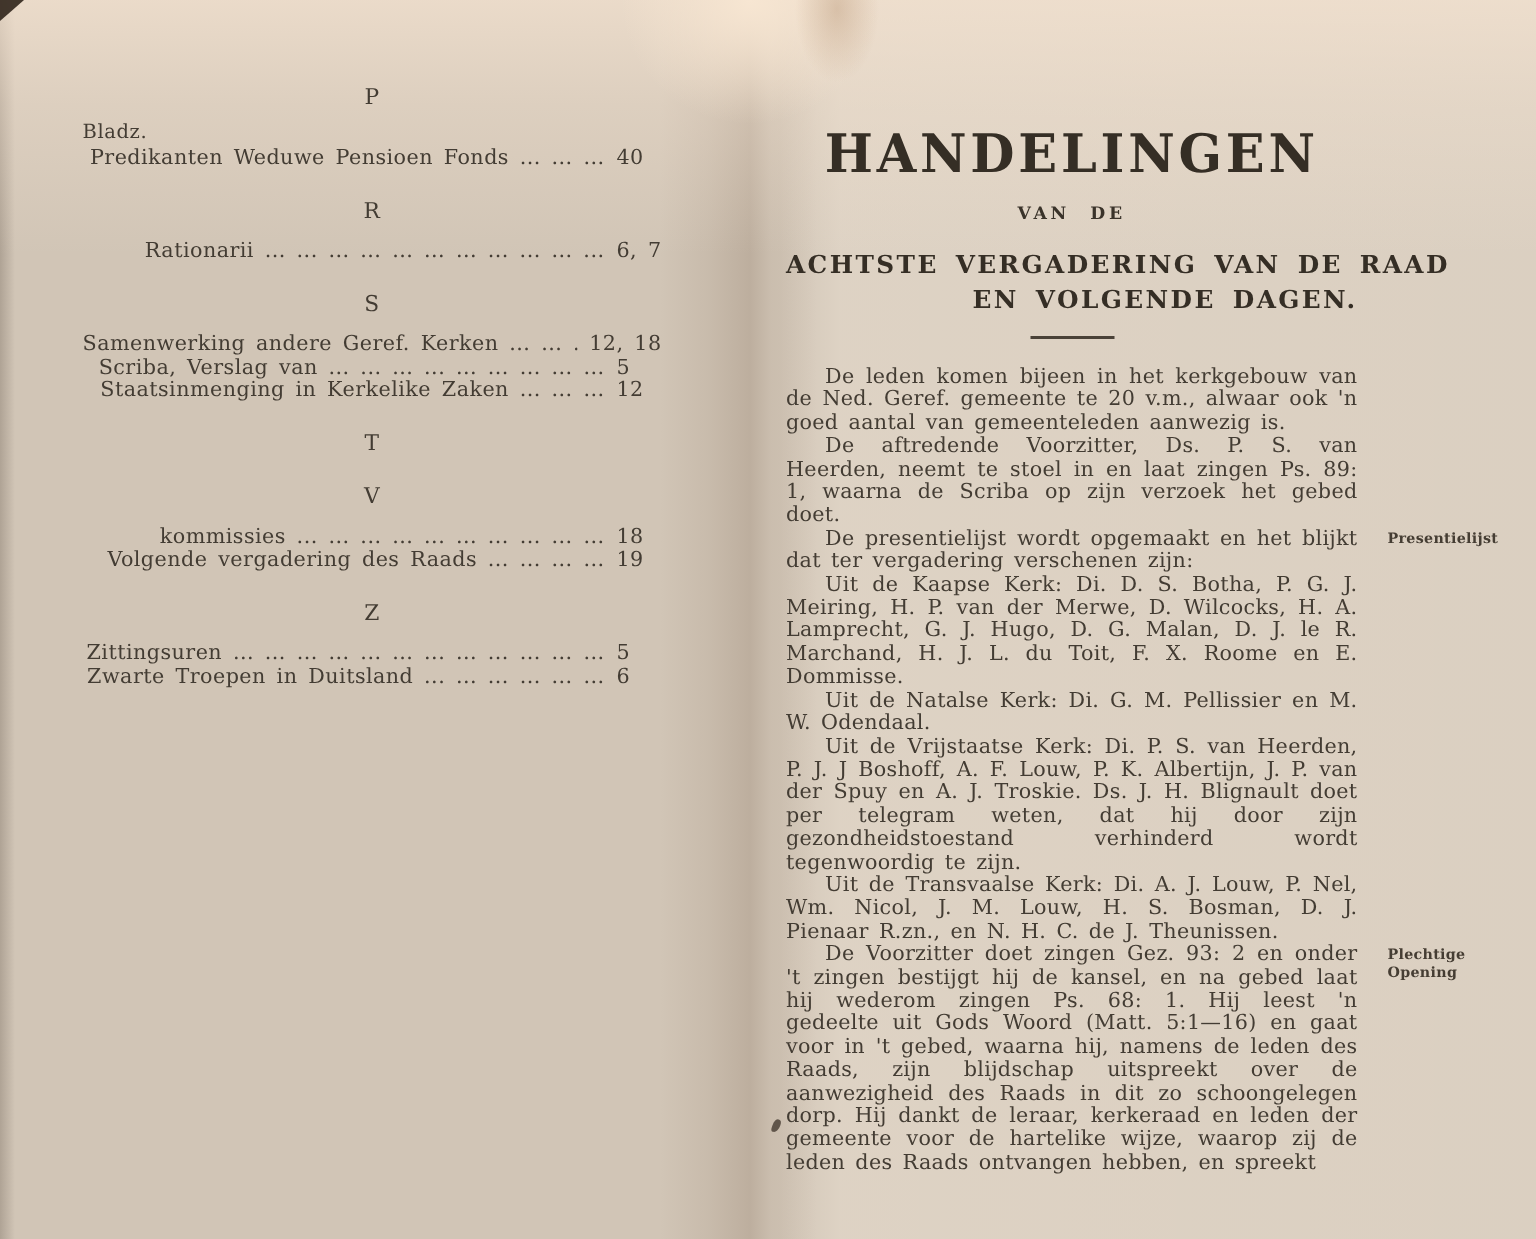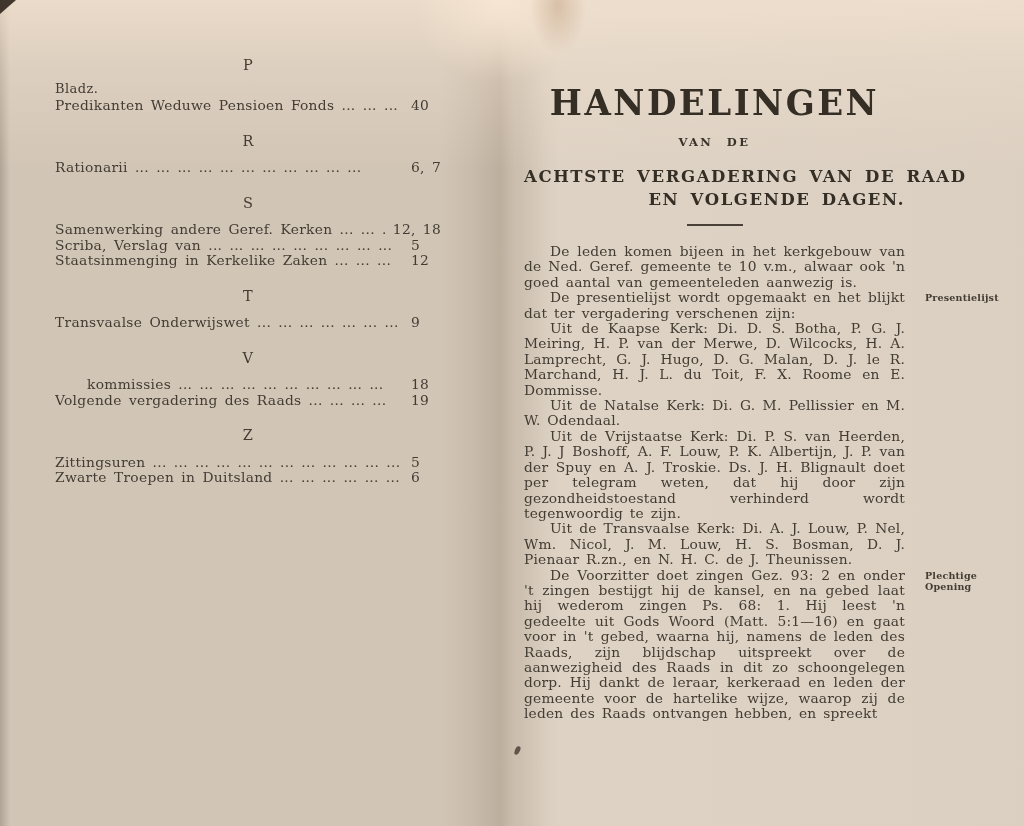--- a/index.html
+++ b/index.html
@@ -42,21 +42,21 @@
     text-align:center;font-size:14.5px;
     margin:20px 0 11px 0;
   }
   .sec:first-child .letter{margin-top:2px;}
   .bladz{
     text-align:left;font-size:13px;
     margin:-4px 2px 2px 0;letter-spacing:.4px;
   }
   .erow{display:flex;align-items:baseline;}
   .erow.cont .etext{padding-left:32px;}
-  .etext{flex:1;white-space:nowrap;overflow:hidden;}
+  .etext{flex:1;white-space:nowrap;overflow:hidden;text-align:right;}
   .epage{white-space:nowrap;padding-left:8px;text-align:left;min-width:30px;}
 
   
   .right-page{position:absolute;left:524px;top:84px;width:381px;}
   .title{
     text-align:center;font-size:34px;line-height:38px;
     font-weight:bold;letter-spacing:2.5px;color:#352e25;
     transform:scaleY(1.04);
   }
   .subtitle{
@@ -128,26 +128,20 @@
           </div>
           <div class="entry">
             <div class="erow">
               <span class="etext">Staatsinmenging in Kerkelike Zaken ... ... ...</span>
               <span class="epage">12</span>
             </div>
           </div>
         </div>
         <div class="sec">
           <div class="letter">T</div>
-          <div class="entry">
-            <div class="erow">
-              <span class="etext">Transvaalse Onderwijswet ... ... ... ... ... ... ...</span>
-              <span class="epage">9</span>
-            </div>
-          </div>
         </div>
         <div class="sec">
           <div class="letter">V</div>
           <div class="entry">
             <div class="erow cont">
               <span class="etext">kommissies ... ... ... ... ... ... ... ... ... ...</span>
               <span class="epage">18</span>
             </div>
           </div>
           <div class="entry">
@@ -177,21 +171,22 @@
 
   <div class="right-page">
     <div class="title">HANDELINGEN</div>
     <div class="subtitle">VAN DE</div>
     <div class="heading">
         <div class="hline">ACHTSTE VERGADERING VAN DE RAAD</div>
         <div class="hline">EN VOLGENDE DAGEN.</div>
       </div>
     <div class="rule"></div>
     <div class="body-text">
-        <p class="para">De leden komen bijeen in het kerkgebouw van de Ned. Geref. gemeente te 10 v.m., alwaar ook 'n goed aantal van gemeenteleden aanwezig is.</p>
+        <p class="para">De leden komen bijeen in het kerkgebouw van de Ned. Geref. gemeente te 20 v.m., alwaar ook 'n goed aantal van gemeenteleden aanwezig is.</p>
+        <p class="para">De aftredende Voorzitter, Ds. P. S. van Heerden, neemt te stoel in en laat zingen Ps. 89: 1, waarna de Scriba op zijn verzoek het gebed doet.</p>
         <p class="para">De presentielijst wordt opgemaakt en het blijkt dat ter vergadering verschenen zijn:<span class="mnote">Presentielijst</span></p>
         <p class="para">Uit de Kaapse Kerk: Di. D. S. Botha, P. G. J. Meiring, H. P. van der Merwe, D. Wilcocks, H. A. Lamprecht, G. J. Hugo, D. G. Malan, D. J. le R. Marchand, H. J. L. du Toit, F. X. Roome en E. Dommisse.</p>
         <p class="para">Uit de Natalse Kerk: Di. G. M. Pellissier en M. W. Odendaal.</p>
         <p class="para">Uit de Vrijstaatse Kerk: Di. P. S. van Heerden, P. J. J Boshoff, A. F. Louw, P. K. Albertijn, J. P. van der Spuy en A. J. Troskie. Ds. J. H. Blignault doet per telegram weten, dat hij door zijn gezondheidstoestand verhinderd wordt tegenwoordig te zijn.</p>
         <p class="para">Uit de Transvaalse Kerk: Di. A. J. Louw, P. Nel, Wm. Nicol, J. M. Louw, H. S. Bosman, D. J. Pienaar R.zn., en N. H. C. de J. Theunissen.</p>
         <p class="para">De Voorzitter doet zingen Gez. 93: 2 en onder 't zingen bestijgt hij de kansel, en na gebed laat hij wederom zingen Ps. 68: 1. Hij leest 'n gedeelte uit Gods Woord (Matt. 5:1—16) en gaat voor in 't gebed, waarna hij, namens de leden des Raads, zijn blijdschap uitspreekt over de aanwezigheid des Raads in dit zo schoongelegen dorp. Hij dankt de leraar, kerkeraad en leden der gemeente voor de hartelike wijze, waarop zij de leden des Raads ontvangen hebben, en spreekt<span class="mnote">Plechtige Opening</span></p>
       </div>
   </div>
 
 </div>

